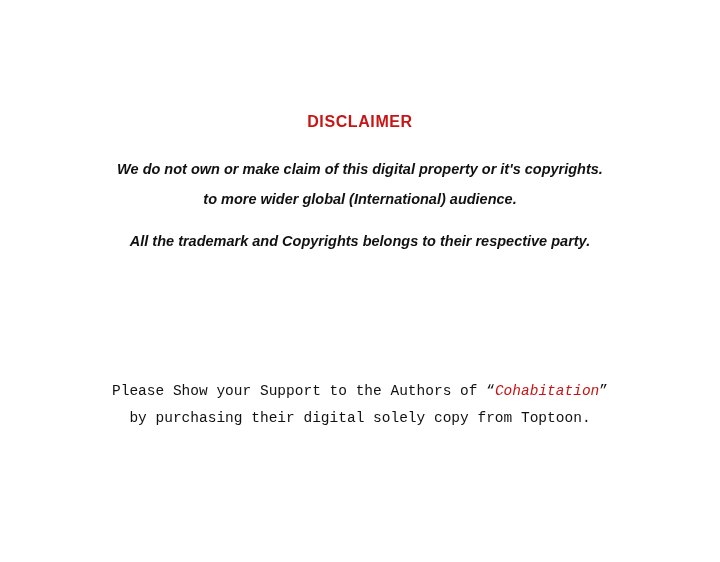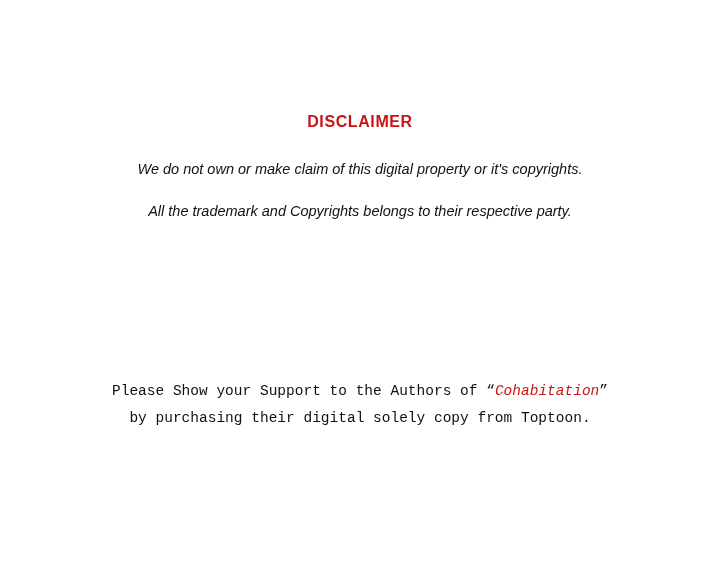--- a/index.html
+++ b/index.html
@@ -34,21 +34,21 @@
   .body-block {
     position: absolute;
     top: 154px;
     left: 0;
     width: 720px;
     text-align: center;
   }
   .body-block p {
     margin: 0;
     font-style: italic;
-    font-weight: normal;
+    font-weight: bold;
     font-size: 14.5px;
     line-height: 30px;
     color: #111111;
   }
   .body-block p.gap {
     margin-top: 12px;
   }
   .support-block {
     position: absolute;
     top: 378px;
@@ -73,20 +73,21 @@
 </style>
 </head>
 <body>
 
 <div class="page">
 
   <div class="disclaimer-title">DISCLAIMER</div>
 
   <div class="body-block">
     <p>We do not own or make claim of this digital property or it's copyrights.</p>
+    <p>to more wider global (International) audience.</p>
     <p class="gap">All the trademark and Copyrights belongs to their respective party.</p>
   </div>
 
   <div class="support-block">
     <p class="nowrap"><span>Please Show your Support to the Authors of “</span><span class="title-accent">Cohabitation</span><span>”</span></p>
     <p>by purchasing their digital solely copy from Toptoon.</p>
   </div>
 
 </div>
 

